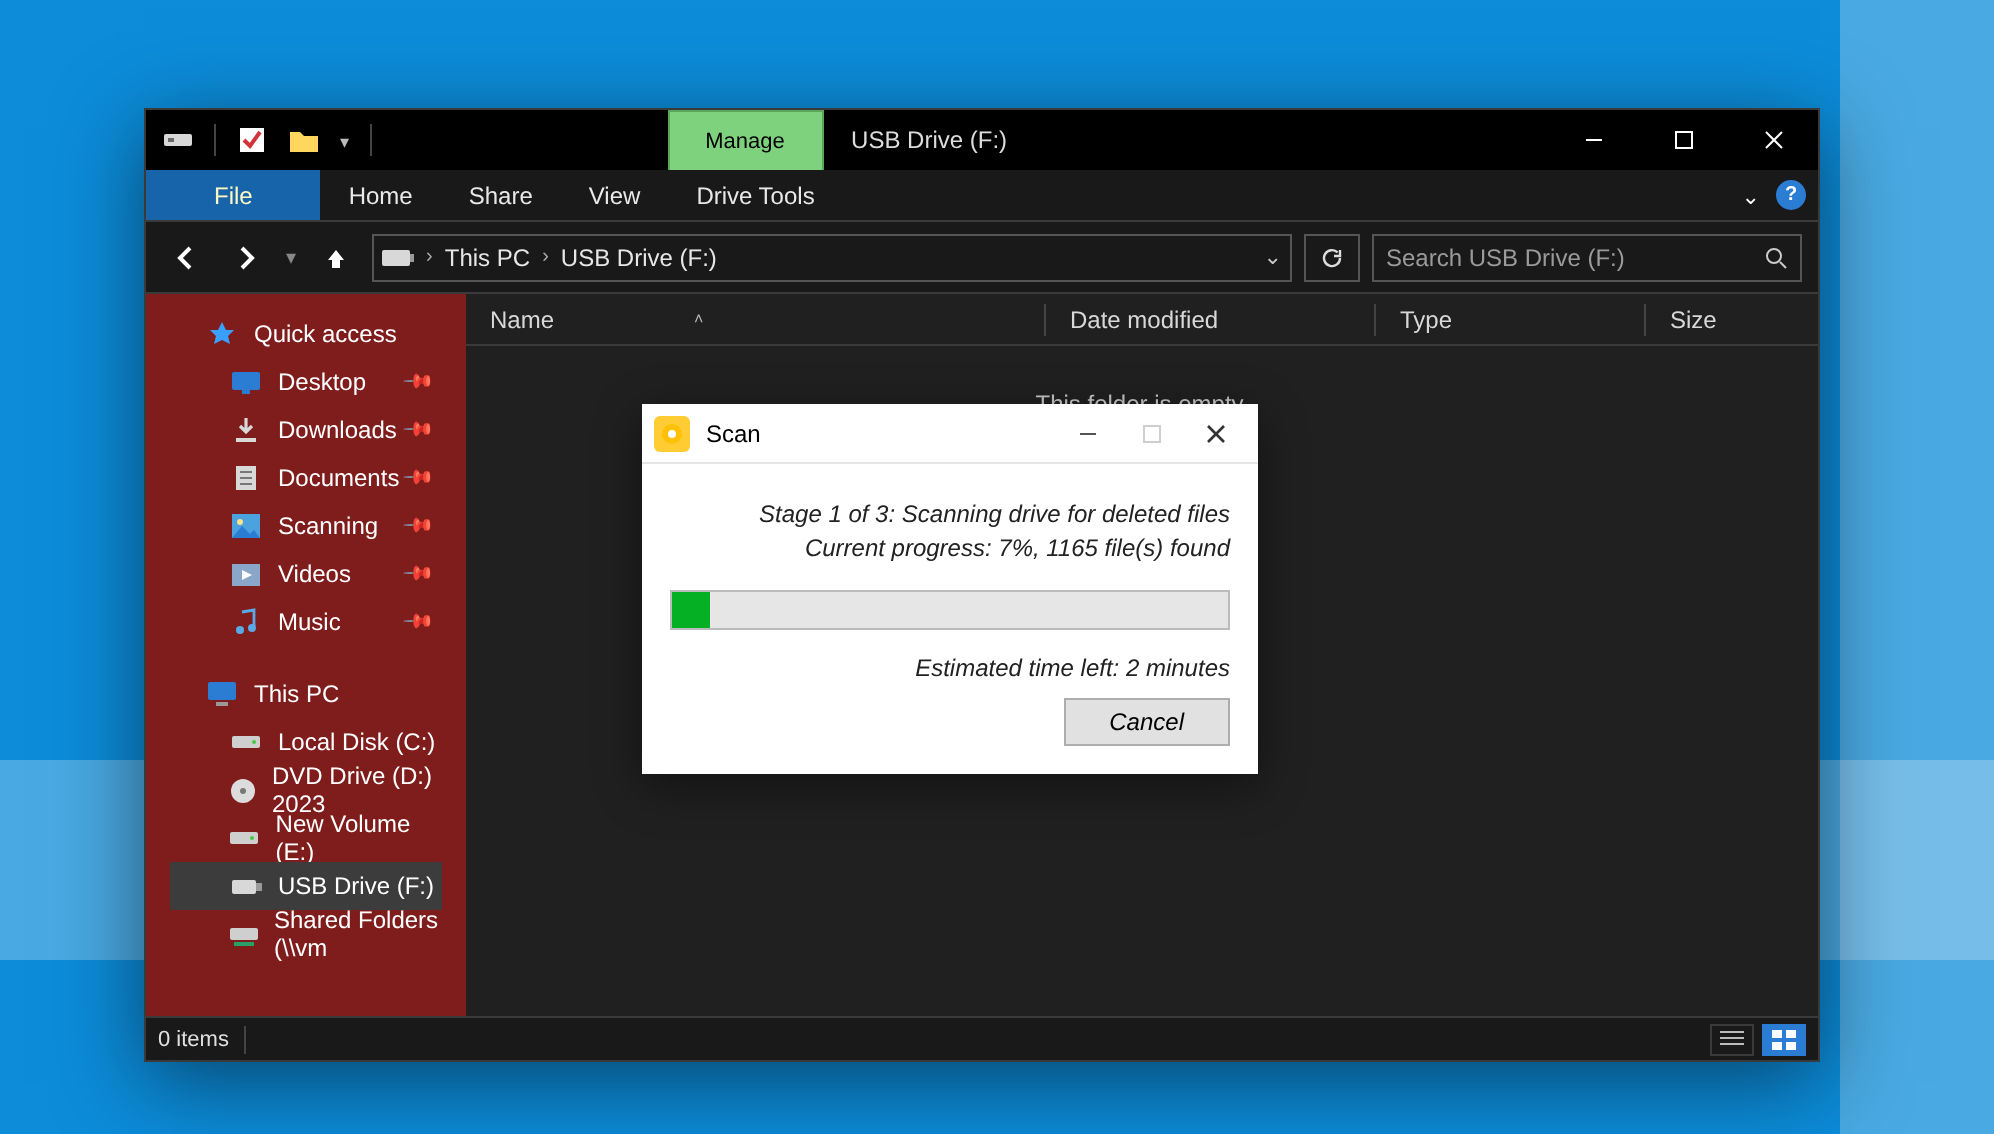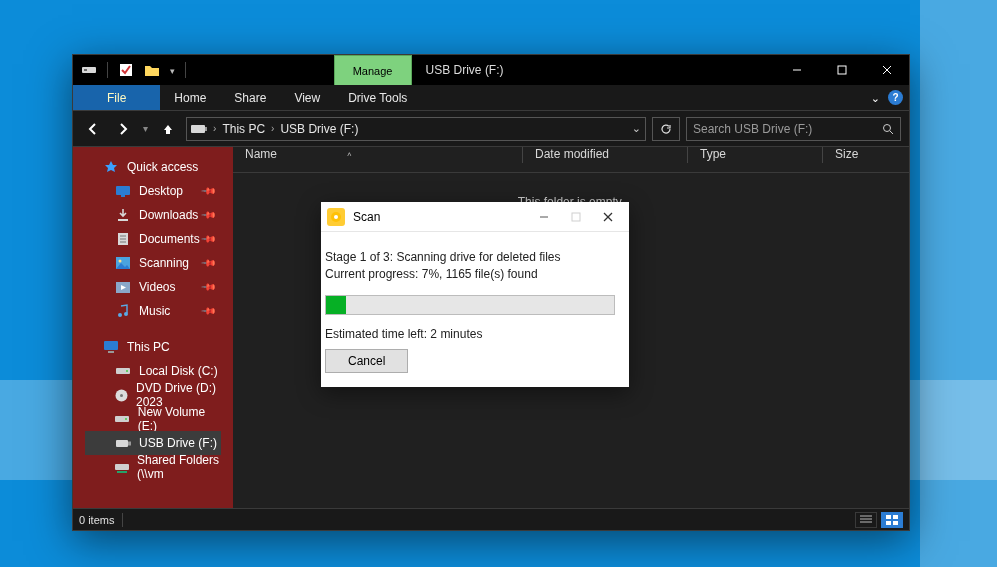--- a/index.html
+++ b/index.html
@@ -217,21 +217,21 @@
   .content {
     flex: 1;
     background: #202020;
     display: flex;
     flex-direction: column;
     min-width: 0;
   }
   .cols {
     height: 26px;
     display: flex;
-    align-items: flex-start;
+    align-items: center;
     color: #d8d8d8;
     font-size: 12px;
     border-bottom: 1px solid #3a3a3a;
     padding-left: 12px;
     gap: 4px;
   }
   .col { display:flex; align-items:center; }
   .col.name { width: 265px; }
   .col.date { width: 140px; }
   .col.type { width: 110px; }
@@ -289,21 +289,21 @@
     width: 18px; height: 18px;
     background: #ffcc33;
     border-radius: 3px;
     margin-right: 8px;
     display:flex; align-items:center; justify-content:center;
     font-size:11px;
   }
   .scan-title .label { flex:1; font-size:12px; }
   .scan-title .win-ctrls { display:flex; gap:2px; }
   .scan-title .sbtn { width:30px; height:22px; display:flex; align-items:center; justify-content:center; color:#555; font-size:12px; }
-  .scan-body { padding: 18px 14px 14px 4px; text-align:left; }
+  .scan-body { padding: 18px 14px 14px 14px; text-align:right;font-style:italic; }
   .scan-body p { margin-bottom: 3px; font-size: 12px; color:#222; }
   .progress {
     margin: 14px 0 12px 0;
     height: 20px;
     border: 1px solid #bcbcbc;
     background: #e6e6e6;
     position: relative;
   }
   .progress .fill {
     position:absolute; left:0; top:0; bottom:0;

